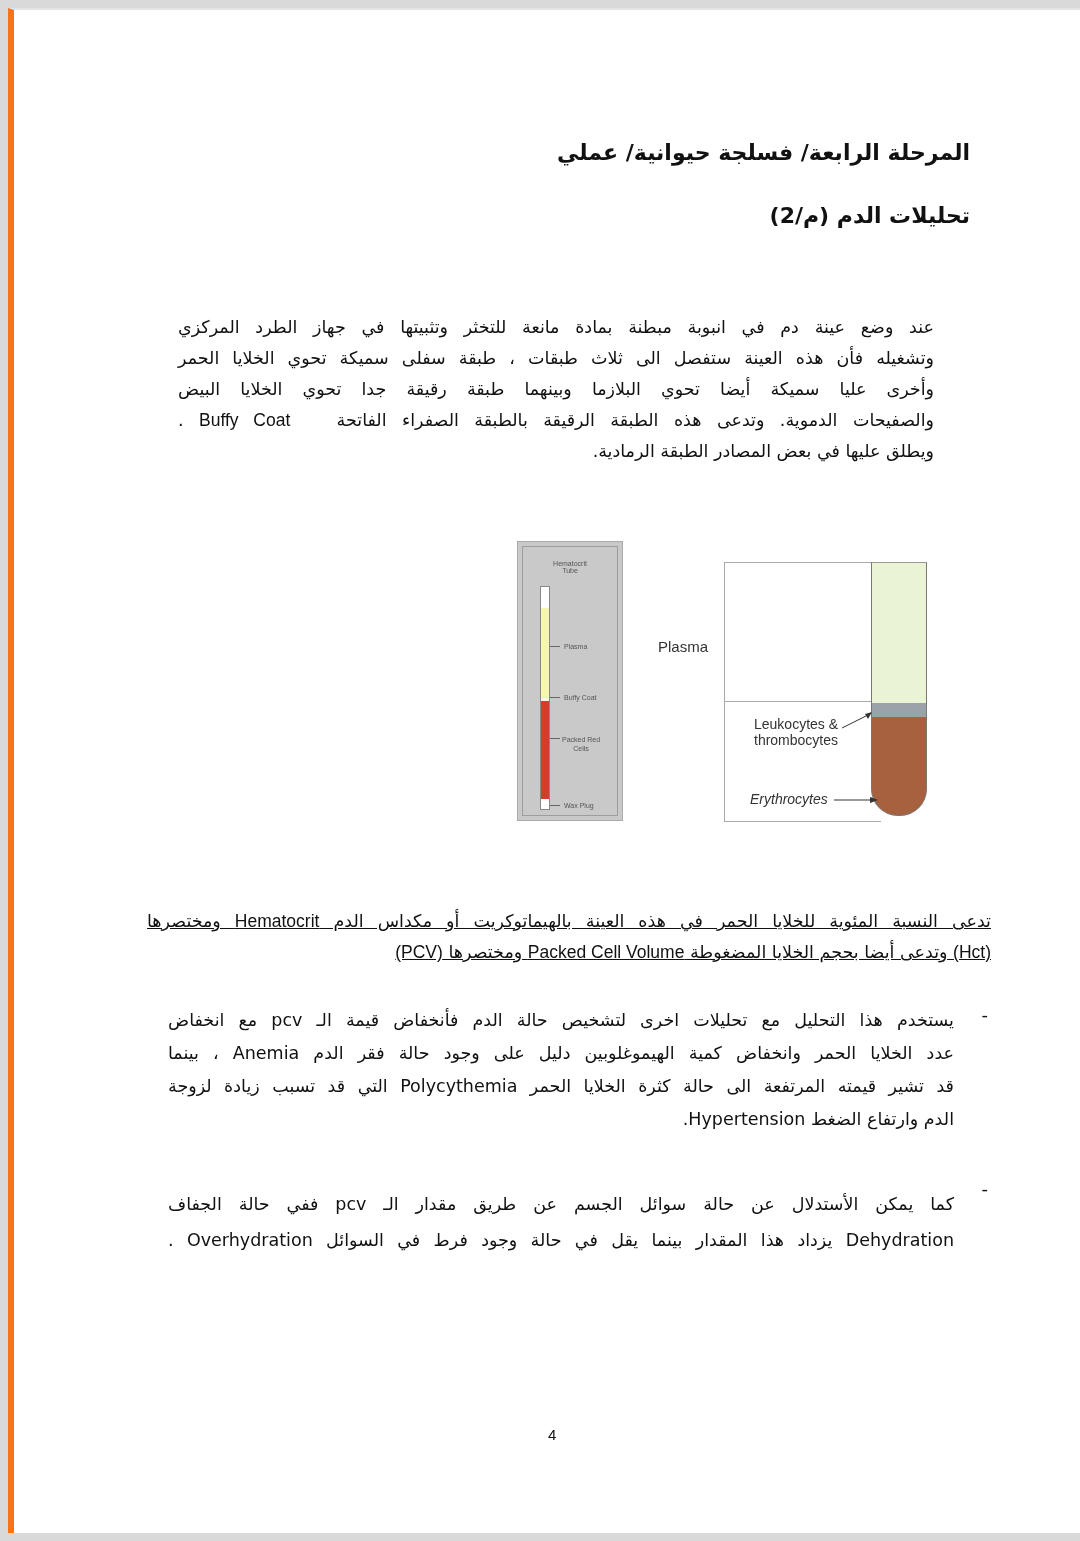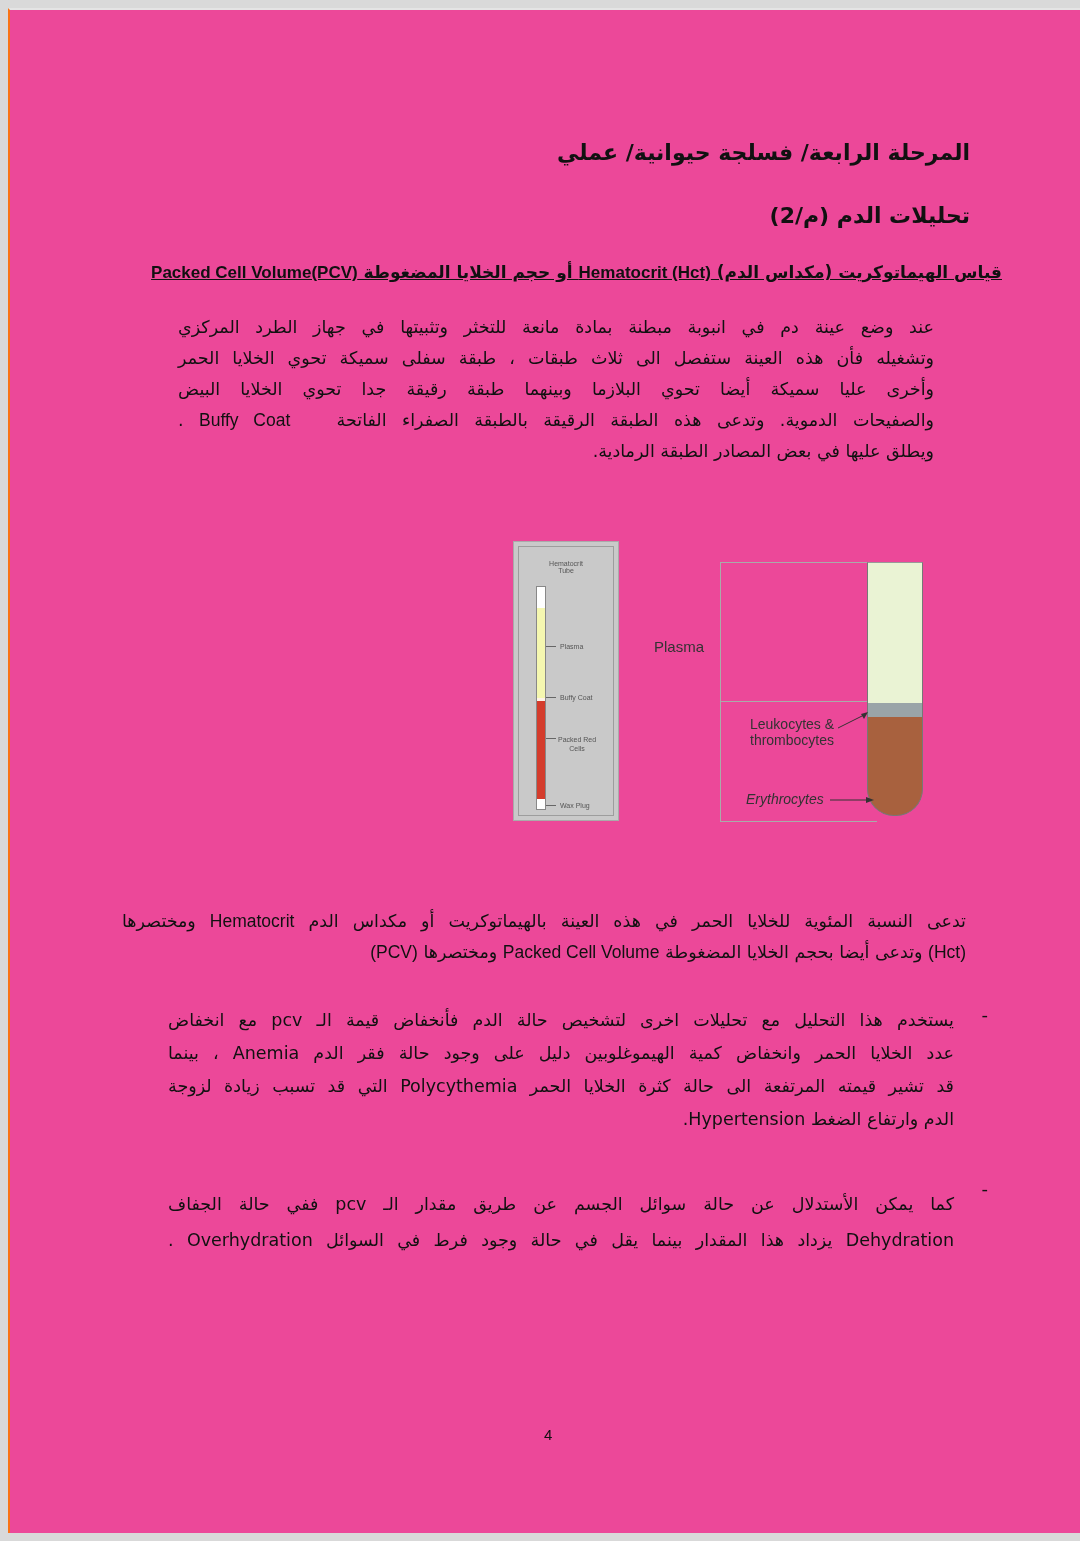--- a/index.html
+++ b/index.html
@@ -1,22 +1,22 @@
 <!DOCTYPE html>
 <html><head>
 <meta charset="utf-8">
 <style>
   html, body { margin:0; padding:0; }
   body {
     width:1080px; height:1541px; background:#d9d9d9; position:relative; overflow:hidden;
     font-family:"DejaVu Sans", sans-serif; color:#111;
   }
   .page {
-    position:absolute; left:8px; top:8px; width:1072px; height:1525px; background:#ec4899;
-    border-left:2px solid #f97316; border-top:2px solid #e4e4e4; box-sizing:border-box;
+    position:absolute; left:8px; top:8px; width:1072px; height:1525px; background:#ffffff;
+    border-left:6px solid #f97316; border-top:2px solid #e4e4e4; box-sizing:border-box;
   }
   .rtl { direction:rtl; unicode-bidi:embed; }
   .abs { position:absolute; }
   .title { font-weight:bold; font-size:22px; white-space:nowrap; }
   .heading { font-weight:bold; font-size:17px; text-decoration:underline; white-space:nowrap; }
   .para { font-size:17.5px; line-height:31px; text-align:justify; }
   .para .line { display:block; white-space:nowrap; text-align-last:justify; }
   .para .line.last { text-align-last:right; }
   .en { font-family:"Liberation Sans", sans-serif; direction:ltr; unicode-bidi:isolate; }
   .bullet { font-size:18px; }
@@ -27,23 +27,20 @@
   .pagenum { font-family:"Liberation Sans", sans-serif; font-size:15px; }
 </style>
 </head>
 <body>
 
 <div class="page">
 
   <div class="abs rtl title" style="right:110px; top:130px;">المرحلة الرابعة/ فسلجة حيوانية/ عملي</div>
   <div class="abs rtl title" style="right:110px; top:193px;margin-left:36px;">تحليلات الدم (م/2)</div>
 
-  <div class="abs rtl heading" style="right:78px; top:252px;">
-    <span>قياس الهيماتوكريت (مكداس الدم) </span><span class="en">Hematocrit (Hct)</span><span> أو حجم الخلايا المضغوطة </span><span class="en">Packed Cell Volume(PCV)</span>
-  </div>
 
   <div class="abs rtl para" style="right:146px; top:302px; width:756px;">
     <span class="line">عند وضع عينة دم في انبوبة مبطنة بمادة مانعة للتخثر وتثبيتها في جهاز الطرد المركزي</span>
     <span class="line">وتشغيله فأن هذه العينة ستفصل الى ثلاث طبقات ، طبقة سفلى سميكة تحوي الخلايا الحمر</span>
     <span class="line">وأخرى عليا سميكة أيضا تحوي البلازما وبينهما طبقة رقيقة جدا تحوي الخلايا البيض</span>
     <span class="line"><span>والصفيحات الدموية. وتدعى هذه الطبقة الرقيقة بالطبقة الصفراء الفاتحة</span> &nbsp;&nbsp;<span class="en">Buffy Coat</span> <span>.</span></span>
     <span class="line last">ويطلق عليها في بعض المصادر الطبقة الرمادية.</span>
   </div>
 
   <div class="abs fig-left" style="left:503px; top:531px; width:104px; height:278px;">
@@ -88,21 +85,21 @@
       <line x1="2" y1="22" x2="30" y2="8" stroke="#333" stroke-width="1"></line>
       <polygon points="32,6 25,8 28,13" fill="#333"></polygon>
     </svg>
     <div class="abs fig-label" style="left:96px; top:235px; font-size:14px;font-style:italic;">Erythrocytes</div>
     <svg class="abs" style="left:180px; top:238px;" width="45" height="12">
       <line x1="0" y1="6" x2="38" y2="6" stroke="#333" stroke-width="1"></line>
       <polygon points="44,6 36,3 36,9" fill="#333"></polygon>
     </svg>
   </div>
 
-  <div class="abs rtl para" style="right:114px; top:896px; width:844px;">
+  <div class="abs rtl para" style="right:89px; top:896px; width:844px;text-decoration:underline;">
     <span class="line"><span>تدعى النسبة المئوية للخلايا الحمر في هذه العينة بالهيماتوكريت أو مكداس الدم </span><span class="en">Hematocrit</span><span> ومختصرها</span></span>
     <span class="line last"><span class="en">(Hct)</span><span> وتدعى أيضا بحجم الخلايا المضغوطة </span><span class="en">Packed Cell Volume</span><span> ومختصرها </span><span class="en">(PCV)</span></span>
   </div>
 
   <div class="abs bullet" style="right:92px; top:994px;">-</div>
   <div class="abs rtl para" style="right:126px; top:994px; width:786px; line-height:33px;">
     <span class="line">يستخدم هذا التحليل مع تحليلات اخرى لتشخيص حالة الدم فأنخفاض قيمة الـ pcv مع انخفاض</span>
     <span class="line">عدد الخلايا الحمر وانخفاض كمية الهيموغلوبين دليل على وجود حالة فقر الدم Anemia ، بينما</span>
     <span class="line">قد تشير قيمته المرتفعة الى حالة كثرة الخلايا الحمر Polycythemia التي قد تسبب زيادة لزوجة</span>
     <span class="line last">الدم وارتفاع الضغط Hypertension.</span>

